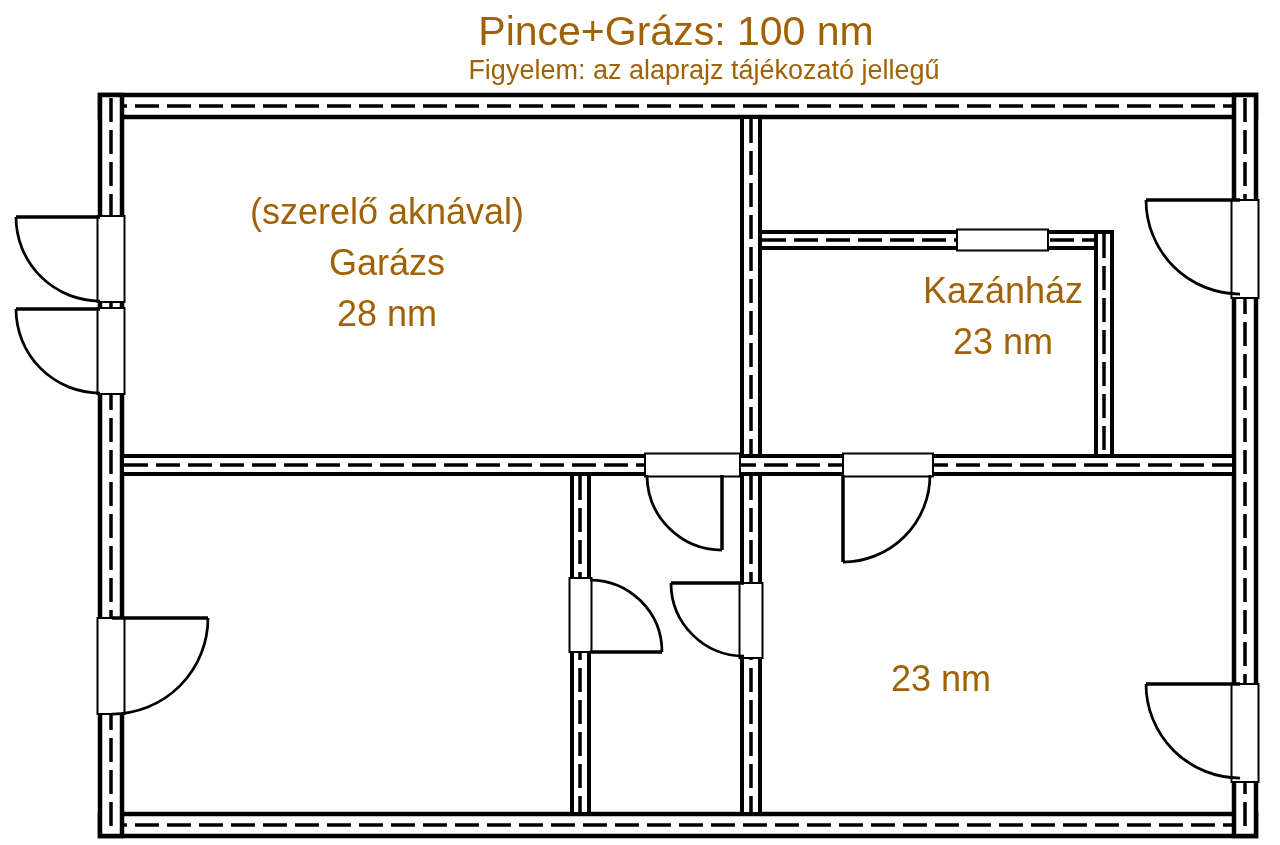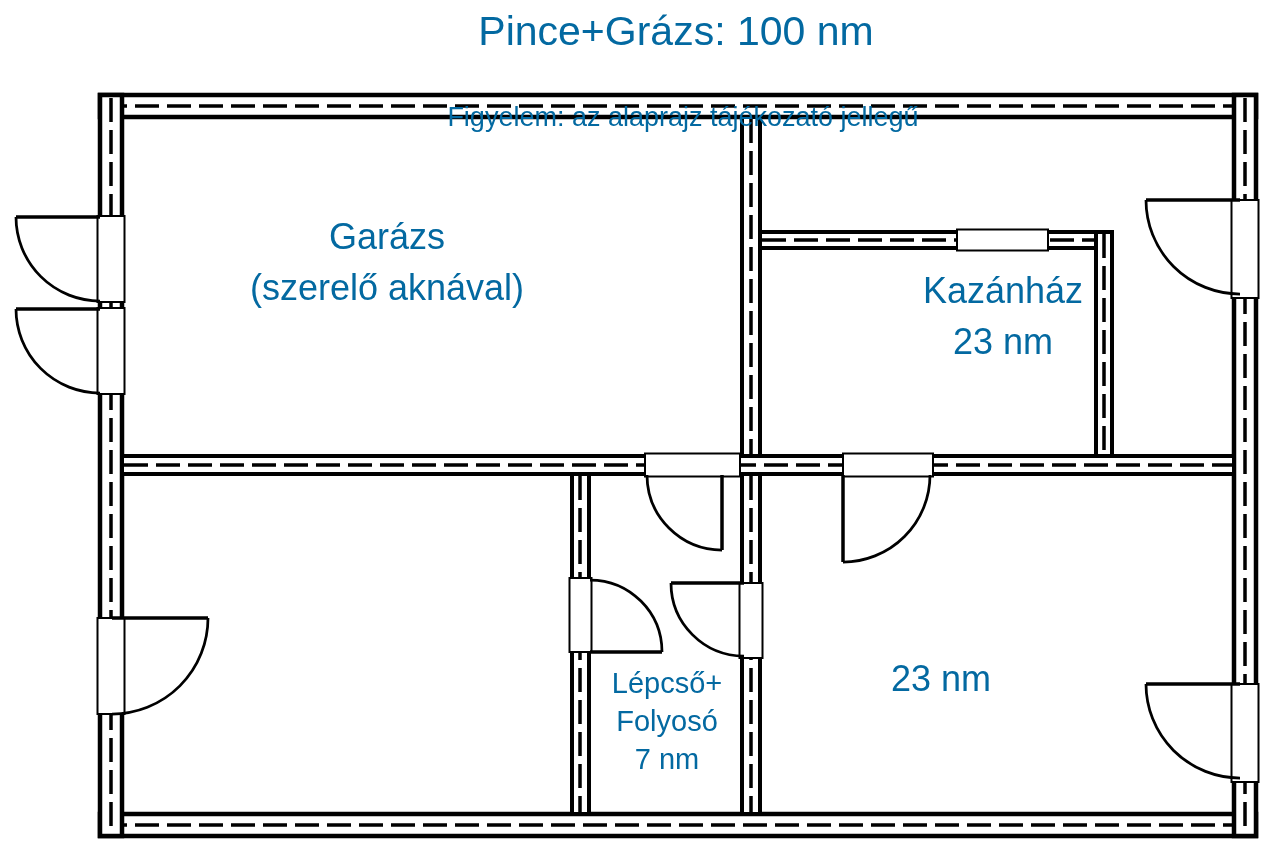--- a/index.html
+++ b/index.html
@@ -10,21 +10,21 @@
     font-family:"Liberation Sans", sans-serif;
     color:#000;
     overflow:hidden;
   }
   .plan svg{position:absolute;left:0;top:0;}
   .label{
     position:absolute;
     transform:translate(-50%,-50%);
     text-align:center;
     white-space:nowrap;
-    color:#0369a1;
+    color:#a16207;
   }
   .title{font-size:41px;line-height:1.08;}
   .subtitle{font-size:27px;line-height:1.1;}
   .room-label{font-size:36px;line-height:51px;}
   .small-label{font-size:29px;line-height:38px;}
 
   
   .wall-body{fill:#ffffff;stroke:#000000;stroke-width:4.5;}
   .wall-body-in{fill:#ffffff;stroke:#000000;stroke-width:4;}
   .wall-dash{fill:none;stroke:#000000;stroke-width:3.5;stroke-dasharray:24 8;}
@@ -125,36 +125,32 @@
       <path class="door-arc" d="M662 652 A72 72 0 0 0 590 580"></path>
     </g>
     <g>
       <path class="door-leaf" d="M744 583 H671"></path>
       <path class="door-arc" d="M671 583 A73 73 0 0 0 744 656"></path>
     </g>
   </svg>
 
   <div class="label title" style="left:676px;top:31px;">Pince+Grázs: 100 nm</div>
 
-  <div class="label subtitle" style="left:683px;top:71px;margin-top:47px;">Figyelem: az alaprajz tájékozató jellegű</div>
+  <div class="label subtitle" style="left:704px;top:71px;">Figyelem: az alaprajz tájékozató jellegű</div>
 
   <div class="label room-label" style="left:387px;top:262px;">
+    <div>(szerelő aknával)</div>
     <div>Garázs</div>
-    <div>(szerelő aknával)</div>
+    <div>28 nm</div>
   </div>
 
   <div class="label room-label" style="left:962px;top:316px;margin-left:41px;">
     <div>Kazánház</div>
     <div>23 nm</div>
   </div>
 
 
   <div class="label room-label" style="left:941px;top:678px;">
     <div>23 nm</div>
   </div>
 
-  <div class="label small-label" style="left:667px;top:721px;">
-    <div>Lépcső+</div>
-    <div>Folyosó</div>
-    <div>7 nm</div>
-  </div>
 
 </div>
 
 </body></html>

